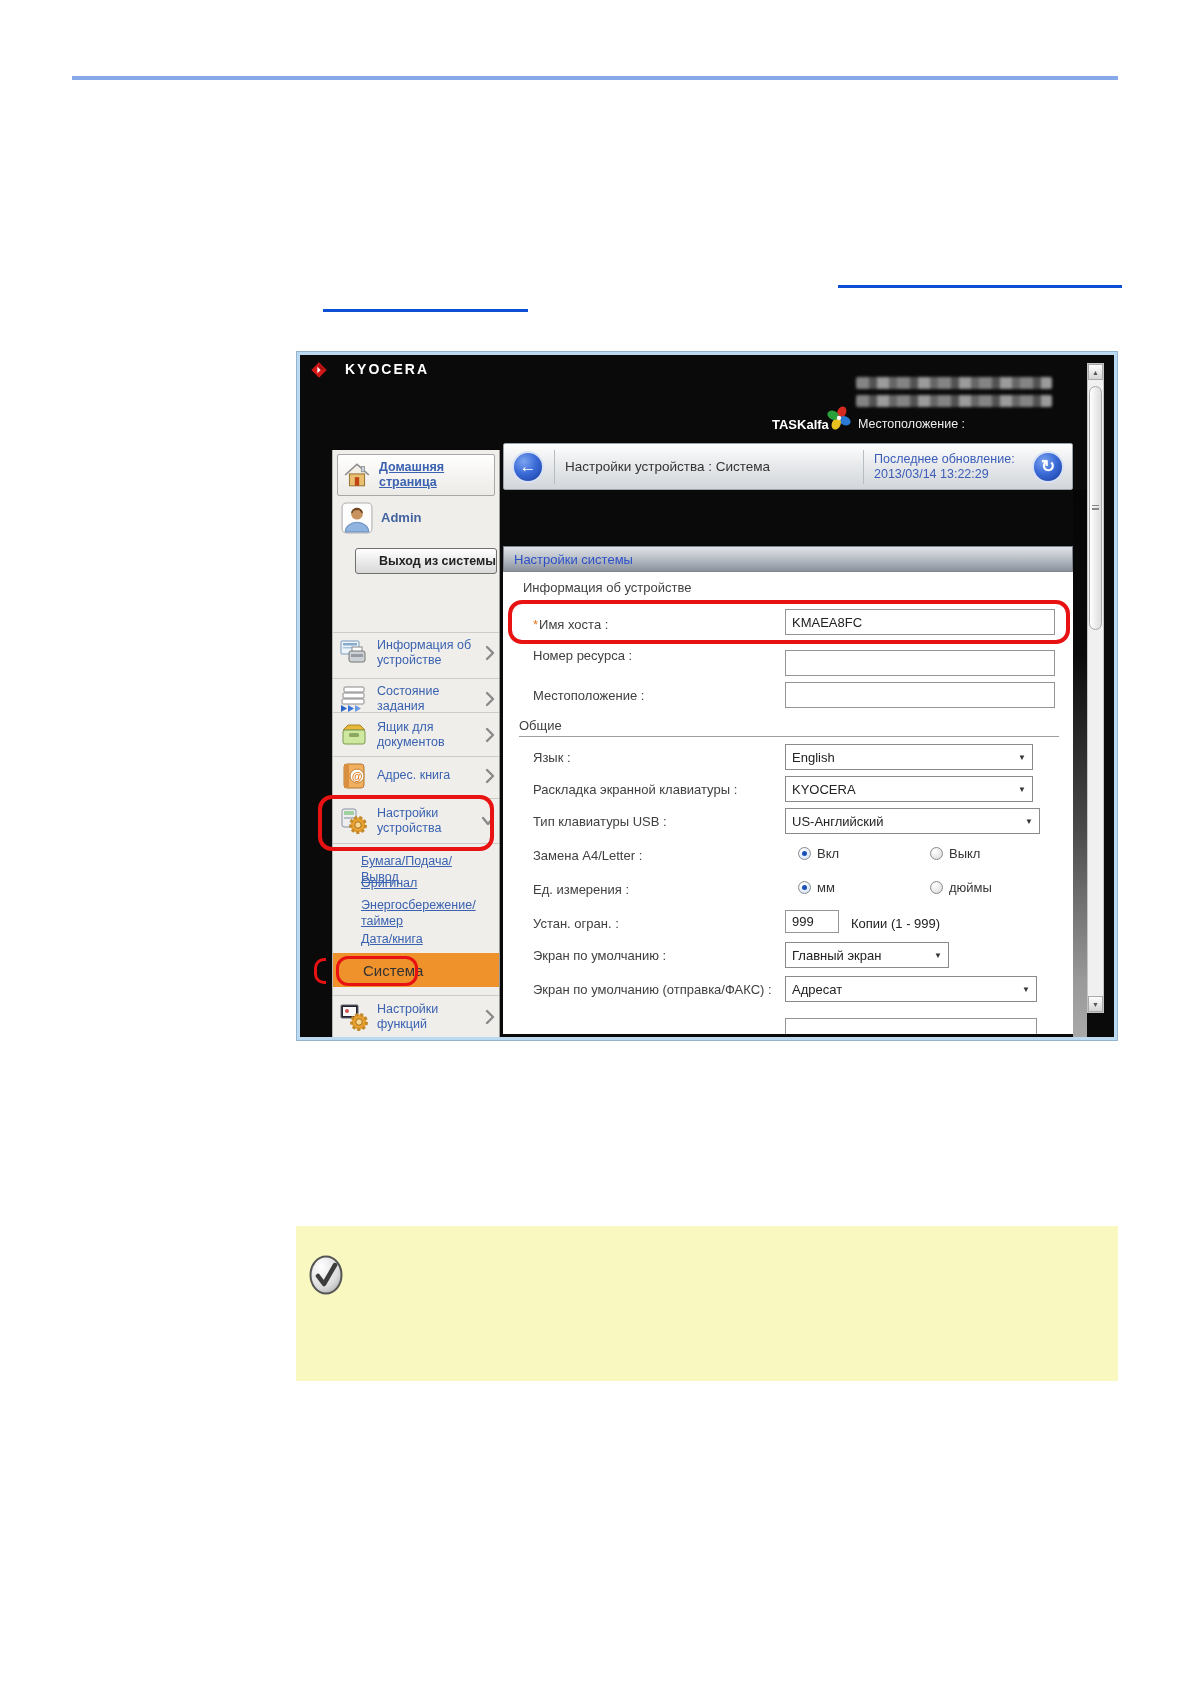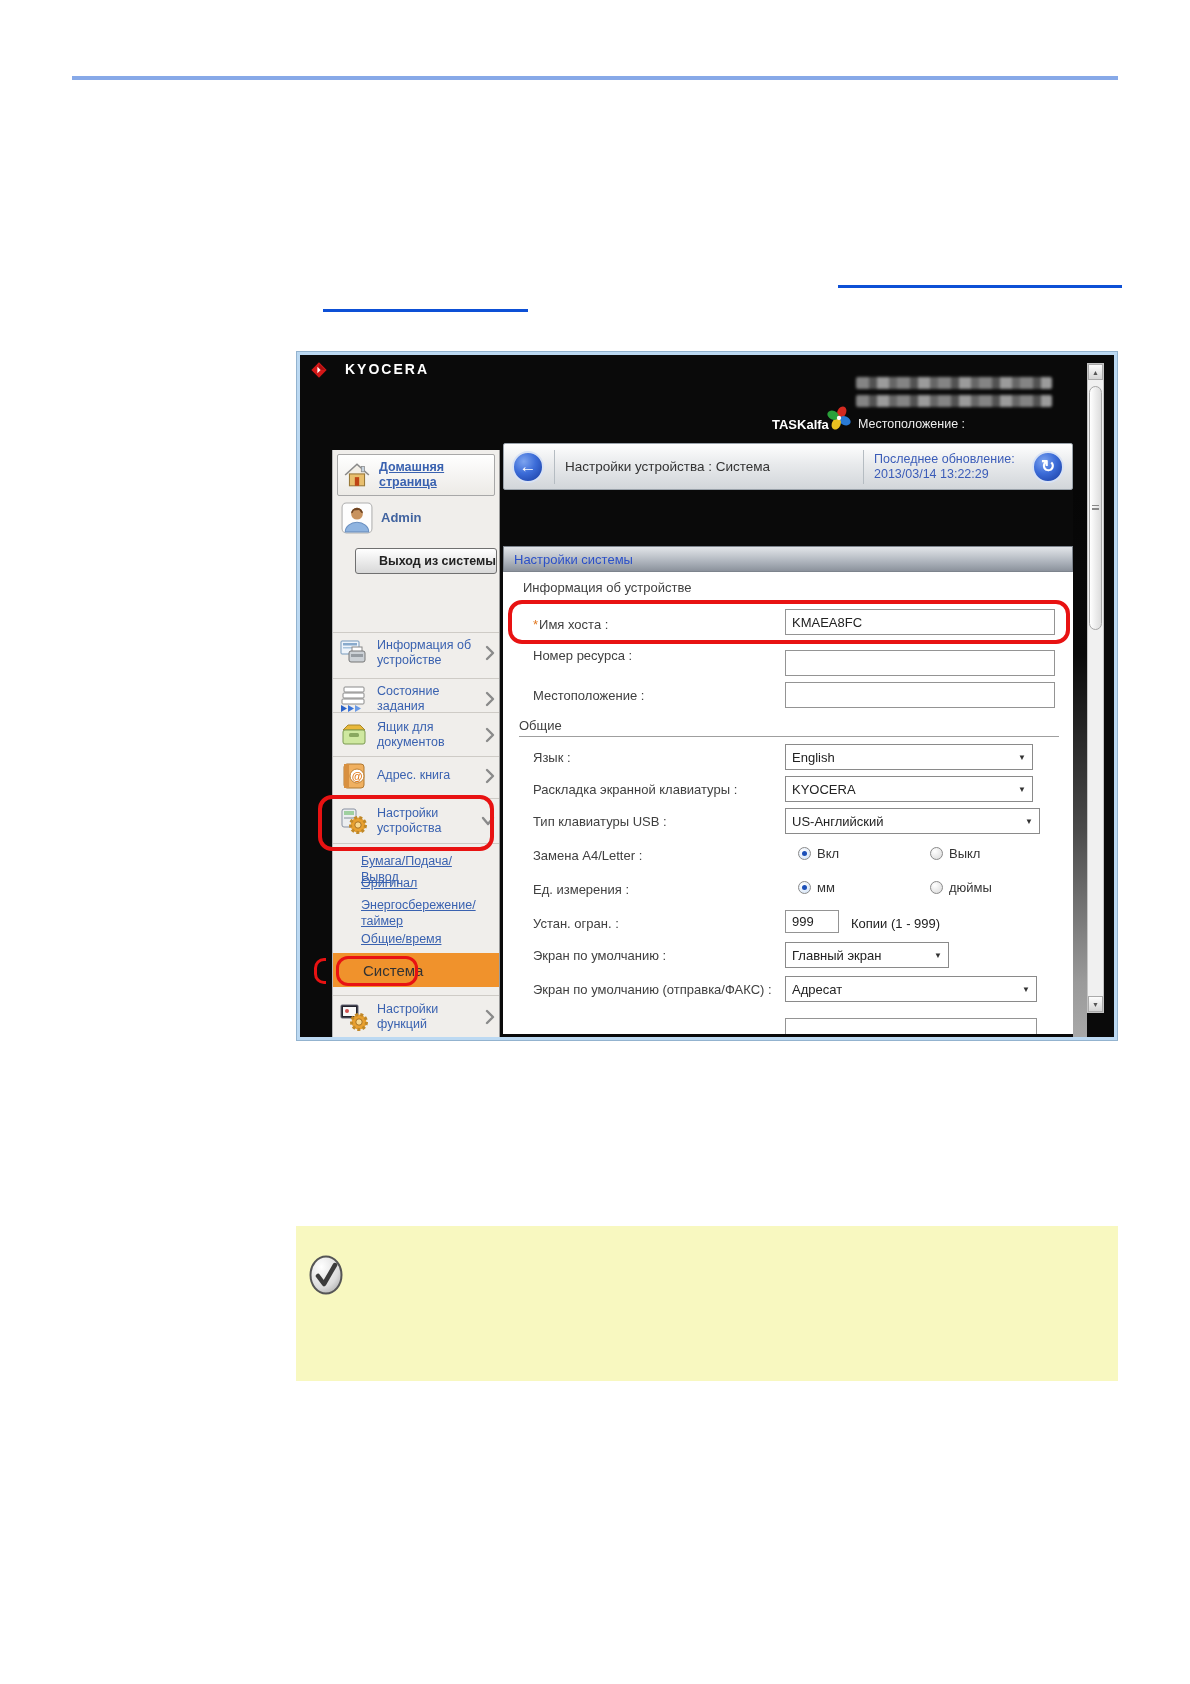--- a/index.html
+++ b/index.html
@@ -225,21 +225,21 @@
           </svg>
           <span class="menu-label">Настройки устройства</span>
           <svg class="chev" width="14" height="10" viewBox="0 0 14 10">
               <polyline points="2,2 7,8 12,2" fill="none" stroke="#8a8a8a" stroke-width="2.4" stroke-linecap="round" stroke-linejoin="round"></polyline>
             </svg>
         </div>
 
         <a class="abs sub-link" style="left:28px; top:403px;">Бумага/Подача/Вывод</a>
         <a class="abs sub-link" style="left:28px; top:425px;">Оригинал</a>
         <a class="abs sub-link" style="left:28px; top:447px; width:126px;">Энергосбережение/таймер</a>
-        <a class="abs sub-link" style="left:28px; top:481px;">Общие/время</a>
+        <a class="abs sub-link" style="left:28px; top:481px;">Дата/книга</a>
 
         <div class="abs active-bar" style="left:0; top:503px; width:166px; height:34px;">
           <span class="active-label" style="margin-left:30px;">Система</span>
         </div>
 
         <div class="abs menu-item" style="left:0; top:545px; width:166px; height:42px;">
           <svg width="30" height="30" viewBox="0 0 30 30">
             <rect x="2" y="3" width="17" height="13" rx="1" fill="#23232d" stroke="#667"></rect>
             <rect x="4" y="5" width="13" height="9" fill="#f8f8f8"></rect>
             <circle cx="8" cy="9" r="2" fill="#d05050"></circle>

